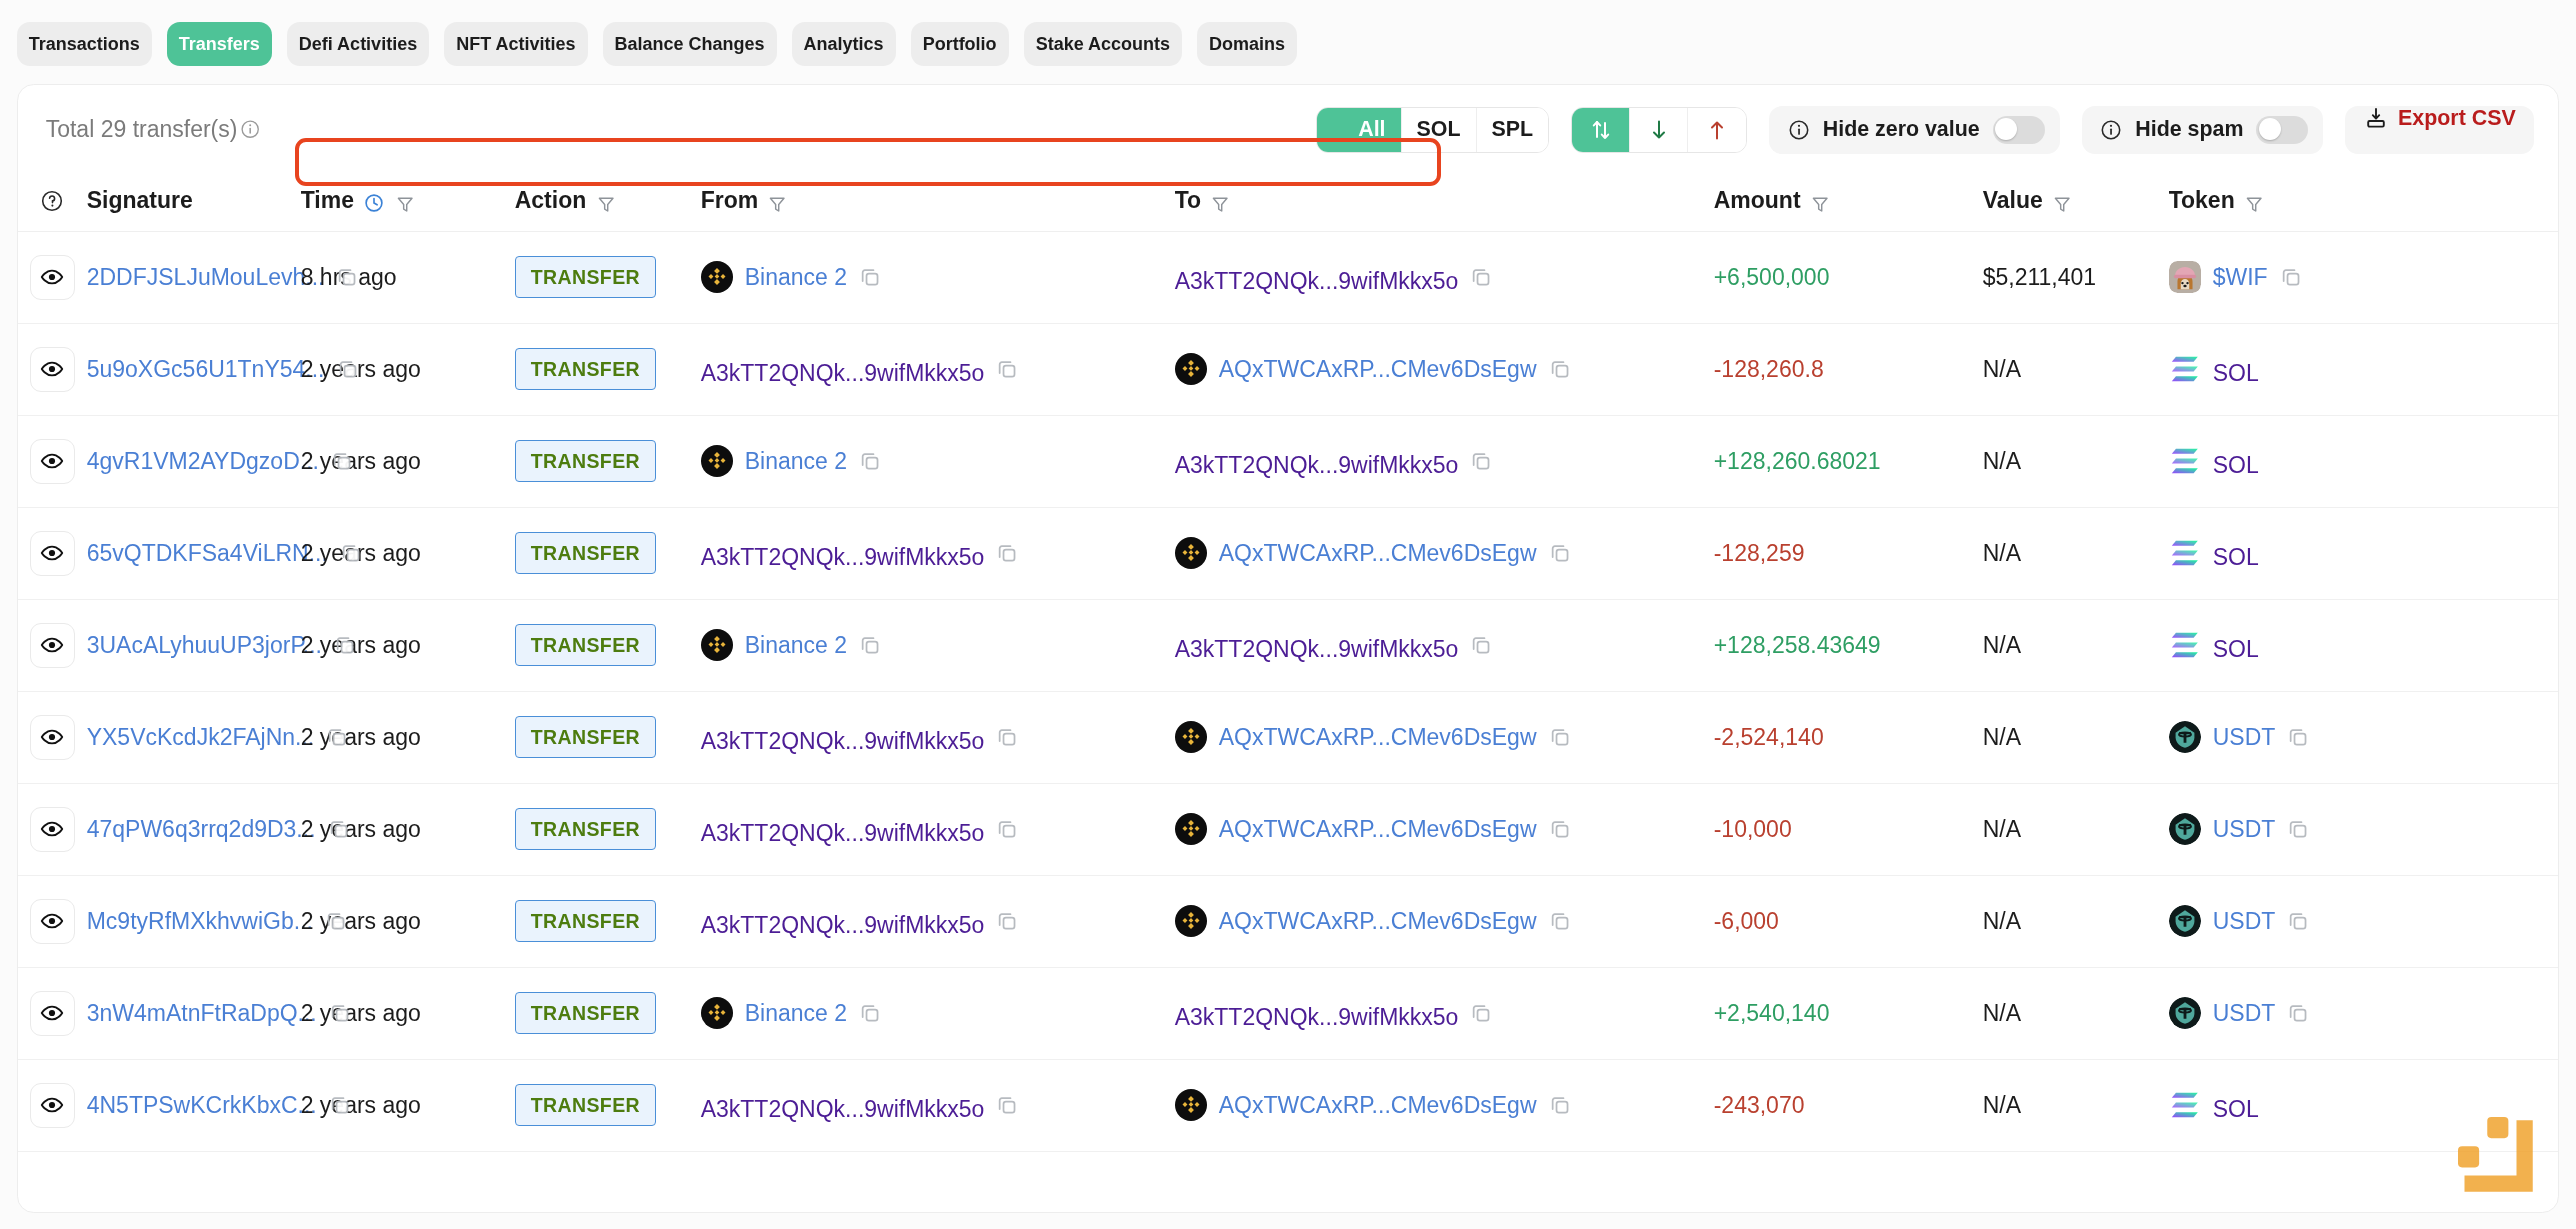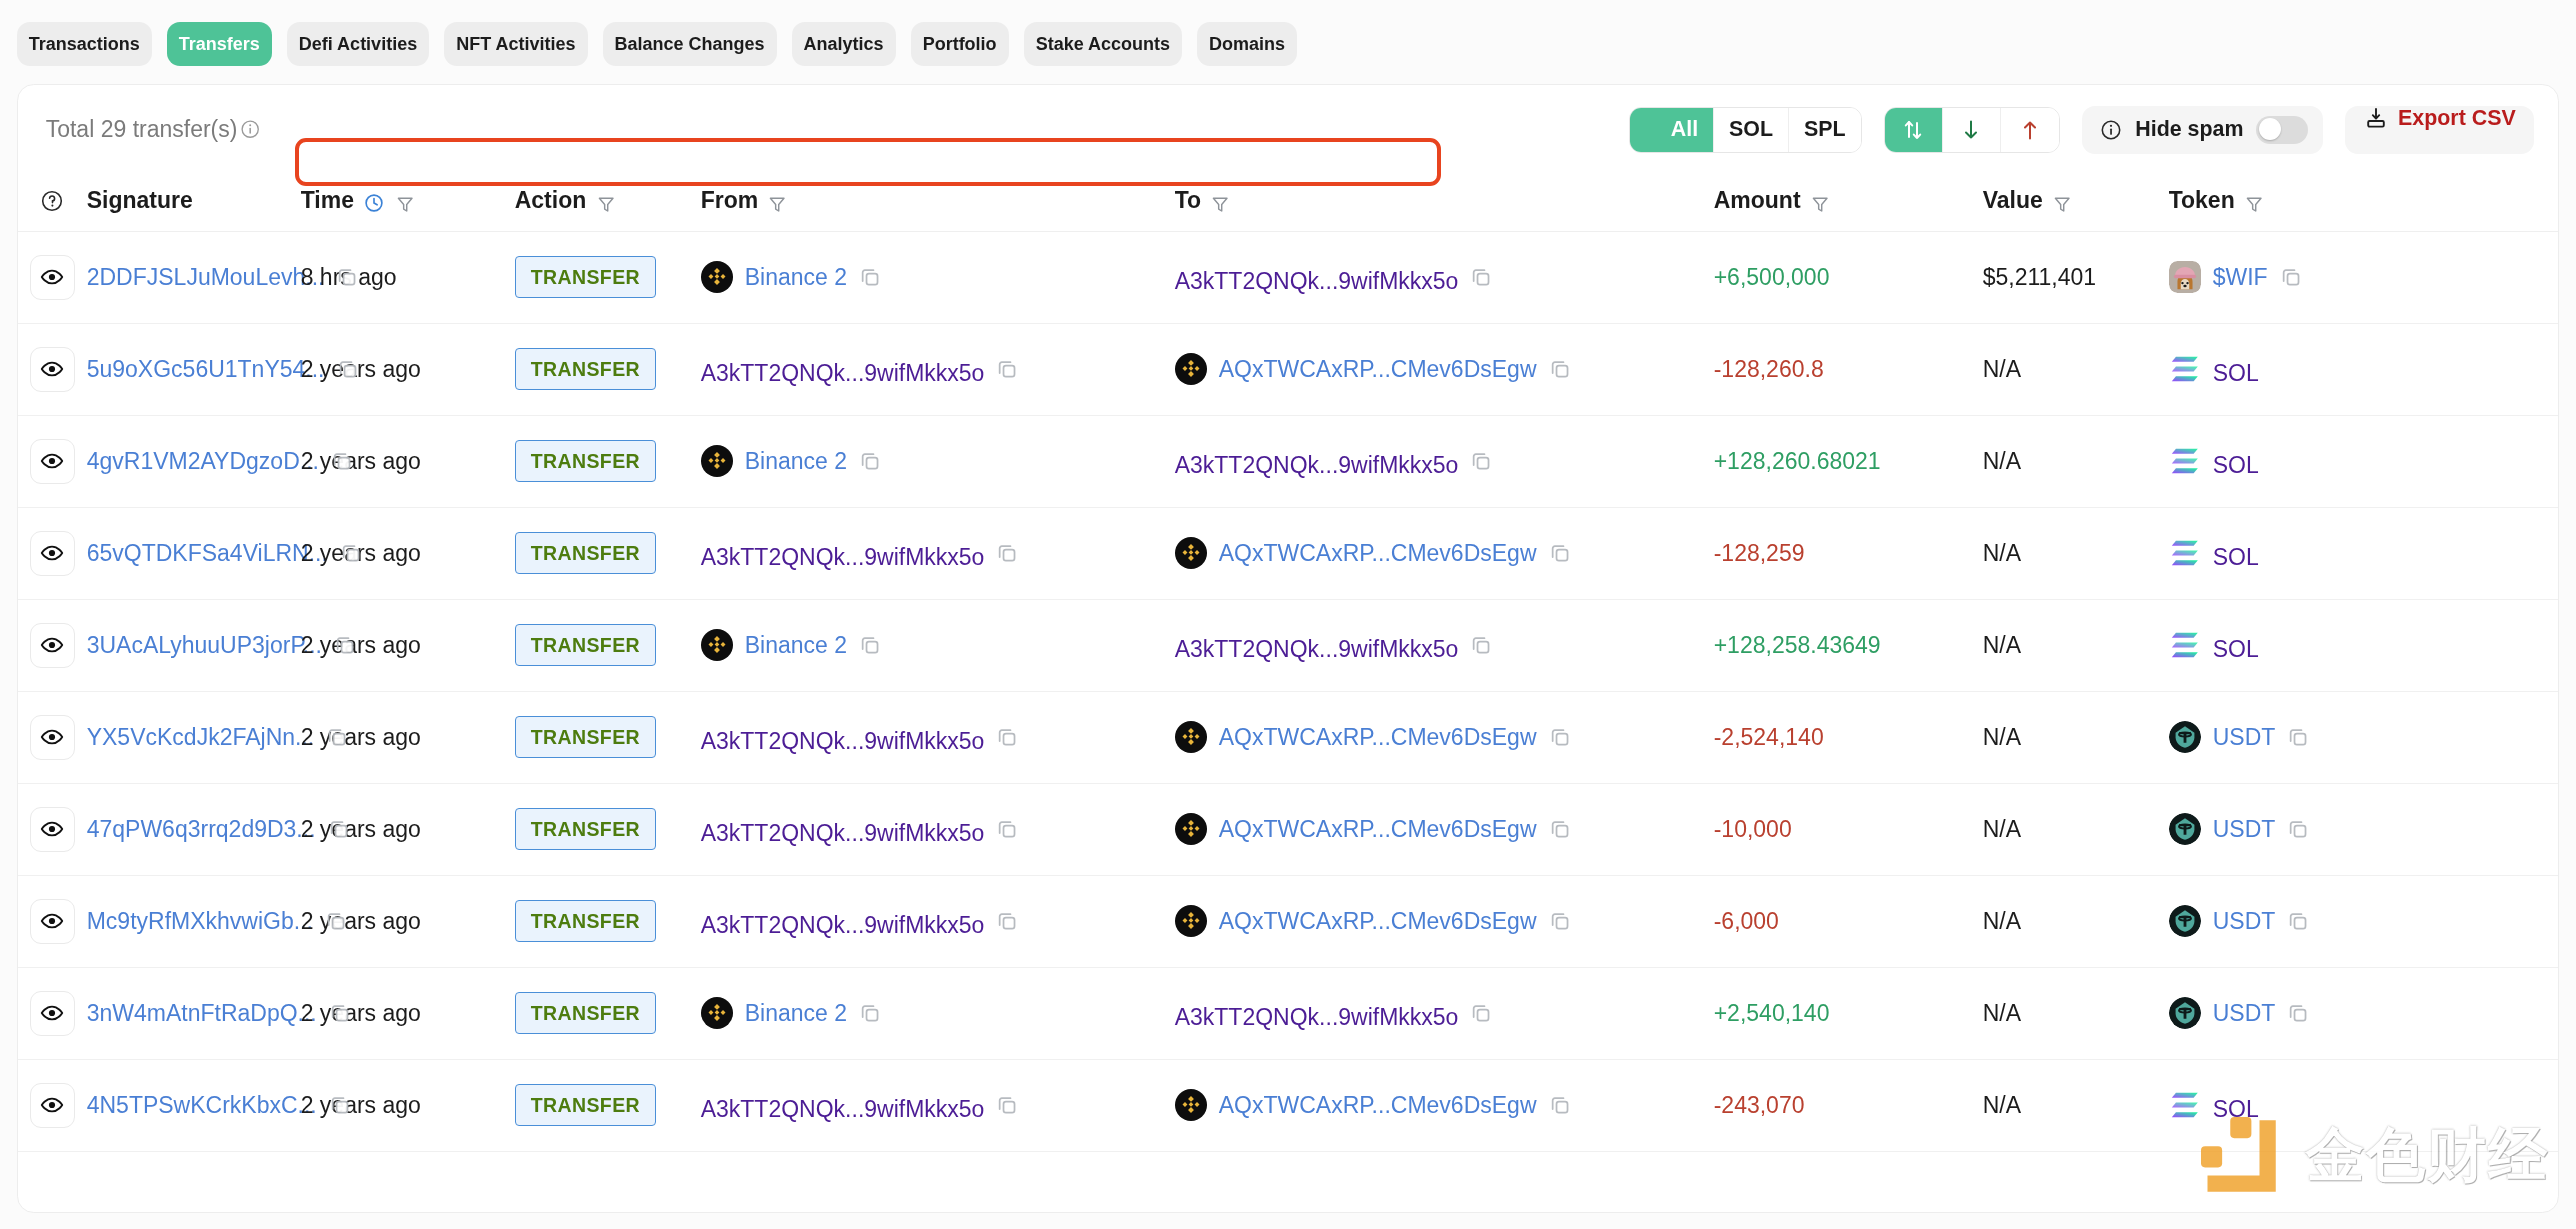--- a/index.html
+++ b/index.html
@@ -224,20 +224,29 @@
             <path d="M12 3.5v16M12 19.5l-5-5M12 19.5l5-5" fill="none" stroke="#1f7a45" stroke-width="2" stroke-linecap="round"></path>
           </svg>
         </div>
         <div class="seg icon-seg">
           <svg width="24" height="24" viewBox="0 0 24 24">
             <path d="M12 20.5v-16M12 4.5l-5 5M12 4.5l5 5" fill="none" stroke="#b9402f" stroke-width="2" stroke-linecap="round"></path>
           </svg>
         </div>
       </div>
 
+      <div class="pill">
+        <svg width="22" height="22" viewBox="0 0 24 24">
+          <circle cx="12" cy="12" r="9.5" fill="none" stroke="#2a2a2a" stroke-width="1.7"></circle>
+          <circle cx="12" cy="7.4" r="1.2" fill="#2a2a2a"></circle>
+          <rect x="11.1" y="10.3" width="1.9" height="7" rx=".95" fill="#2a2a2a"></rect>
+        </svg>
+        <span>Hide zero value</span>
+        <span class="toggle"></span>
+      </div>
 
       <div class="pill">
         <svg width="22" height="22" viewBox="0 0 24 24">
           <circle cx="12" cy="12" r="9.5" fill="none" stroke="#2a2a2a" stroke-width="1.7"></circle>
           <circle cx="12" cy="7.4" r="1.2" fill="#2a2a2a"></circle>
           <rect x="11.1" y="10.3" width="1.9" height="7" rx=".95" fill="#2a2a2a"></rect>
         </svg>
         <span>Hide spam</span>
         <span class="toggle"></span>
       </div>
@@ -1177,17 +1186,16 @@
   </table>
 
   <div class="highlight"></div>
 
   <div class="watermark">
     <svg width="104" height="104" viewBox="0 0 64 64">
       <rect x="8" y="26" width="13" height="13" rx="2.5" fill="#f0a028"></rect>
       <rect x="26" y="8" width="13" height="13" rx="2.5" fill="#f0a028"></rect>
       <path d="M12 44h32V10h10v44H12z" fill="#f0a028"></path>
     </svg>
-    <span class="wm-text">金色财经</span>
   </div>
 
 </div>
 
 
 </body></html>

